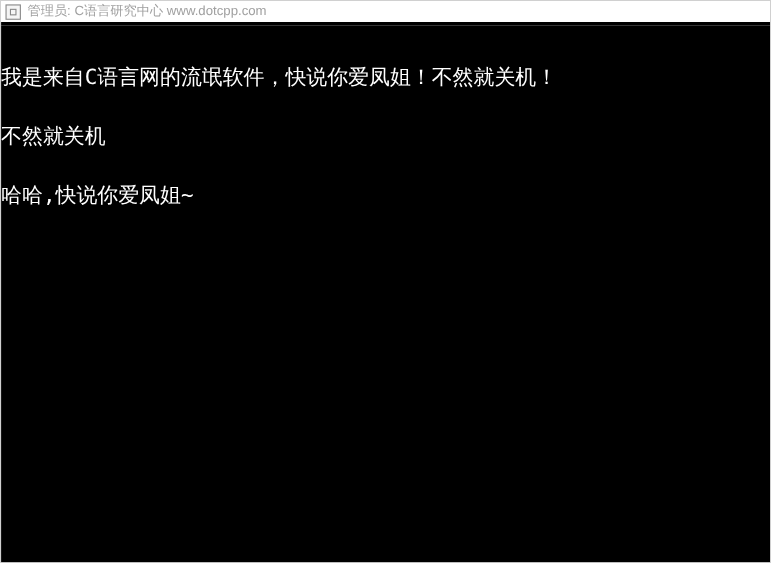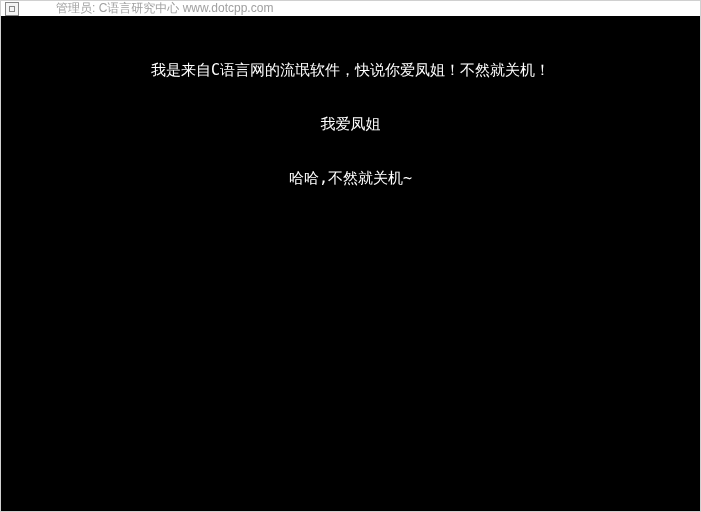--- a/index.html
+++ b/index.html
@@ -17,27 +17,26 @@
     .window {
       width: 100%;
       height: 100%;
       border: 1px solid #d0d0d0;
       display: flex;
       flex-direction: column;
     }
     .titlebar {
       height: 22px;
       background: #ffffff;
-      border-bottom: 7px solid #000000;
+      border-bottom: 3px solid #000000;
       display: flex;
       align-items: center;
       padding: 0 4px;
       font-size: 12px;
       color: #999;
-      gap: 31px;
     }
     .titlebar-icon {
       width: 14px;
       height: 14px;
       border: 1px solid #888;
       margin-right: 6px;
       display: flex;
       align-items: center;
       justify-content: center;
       background: #f5f5f5;
@@ -49,39 +48,38 @@
     }
     .titlebar-text {
       color: #a0a0a0;
       font-size: 12px;
     }
     .console {
       flex: 1;
       background: #000000;
       color: #ffffff;
       font-family: "SimSun", "NSimSun", monospace;
-      font-size: 15px;
+      font-size: 19px;
       line-height: 18px;
       padding: 2px 0 0 0;
       overflow: hidden;
       white-space: pre;
-      text-align: center;
     }
     .console-line {
       display: block;
     }
   </style>
 </head>
 <body>
 
 <div class="window">
   <div class="titlebar">
     <span class="titlebar-icon">
       <span class="titlebar-icon-inner"></span>
     </span>
     <span class="titlebar-text">管理员:  C语言研究中心 www.dotcpp.com</span>
   </div>
   <div class="console">
     <span class="console-line">我是来自C语言网的流氓软件，快说你爱凤姐！不然就关机！</span>
-    <span class="console-line">我爱凤姐</span>
-    <span class="console-line">哈哈,不然就关机~</span>
+    <span class="console-line">不然就关机</span>
+    <span class="console-line">哈哈,快说你爱凤姐~</span>
   </div>
 </div>
 
 </body></html>

